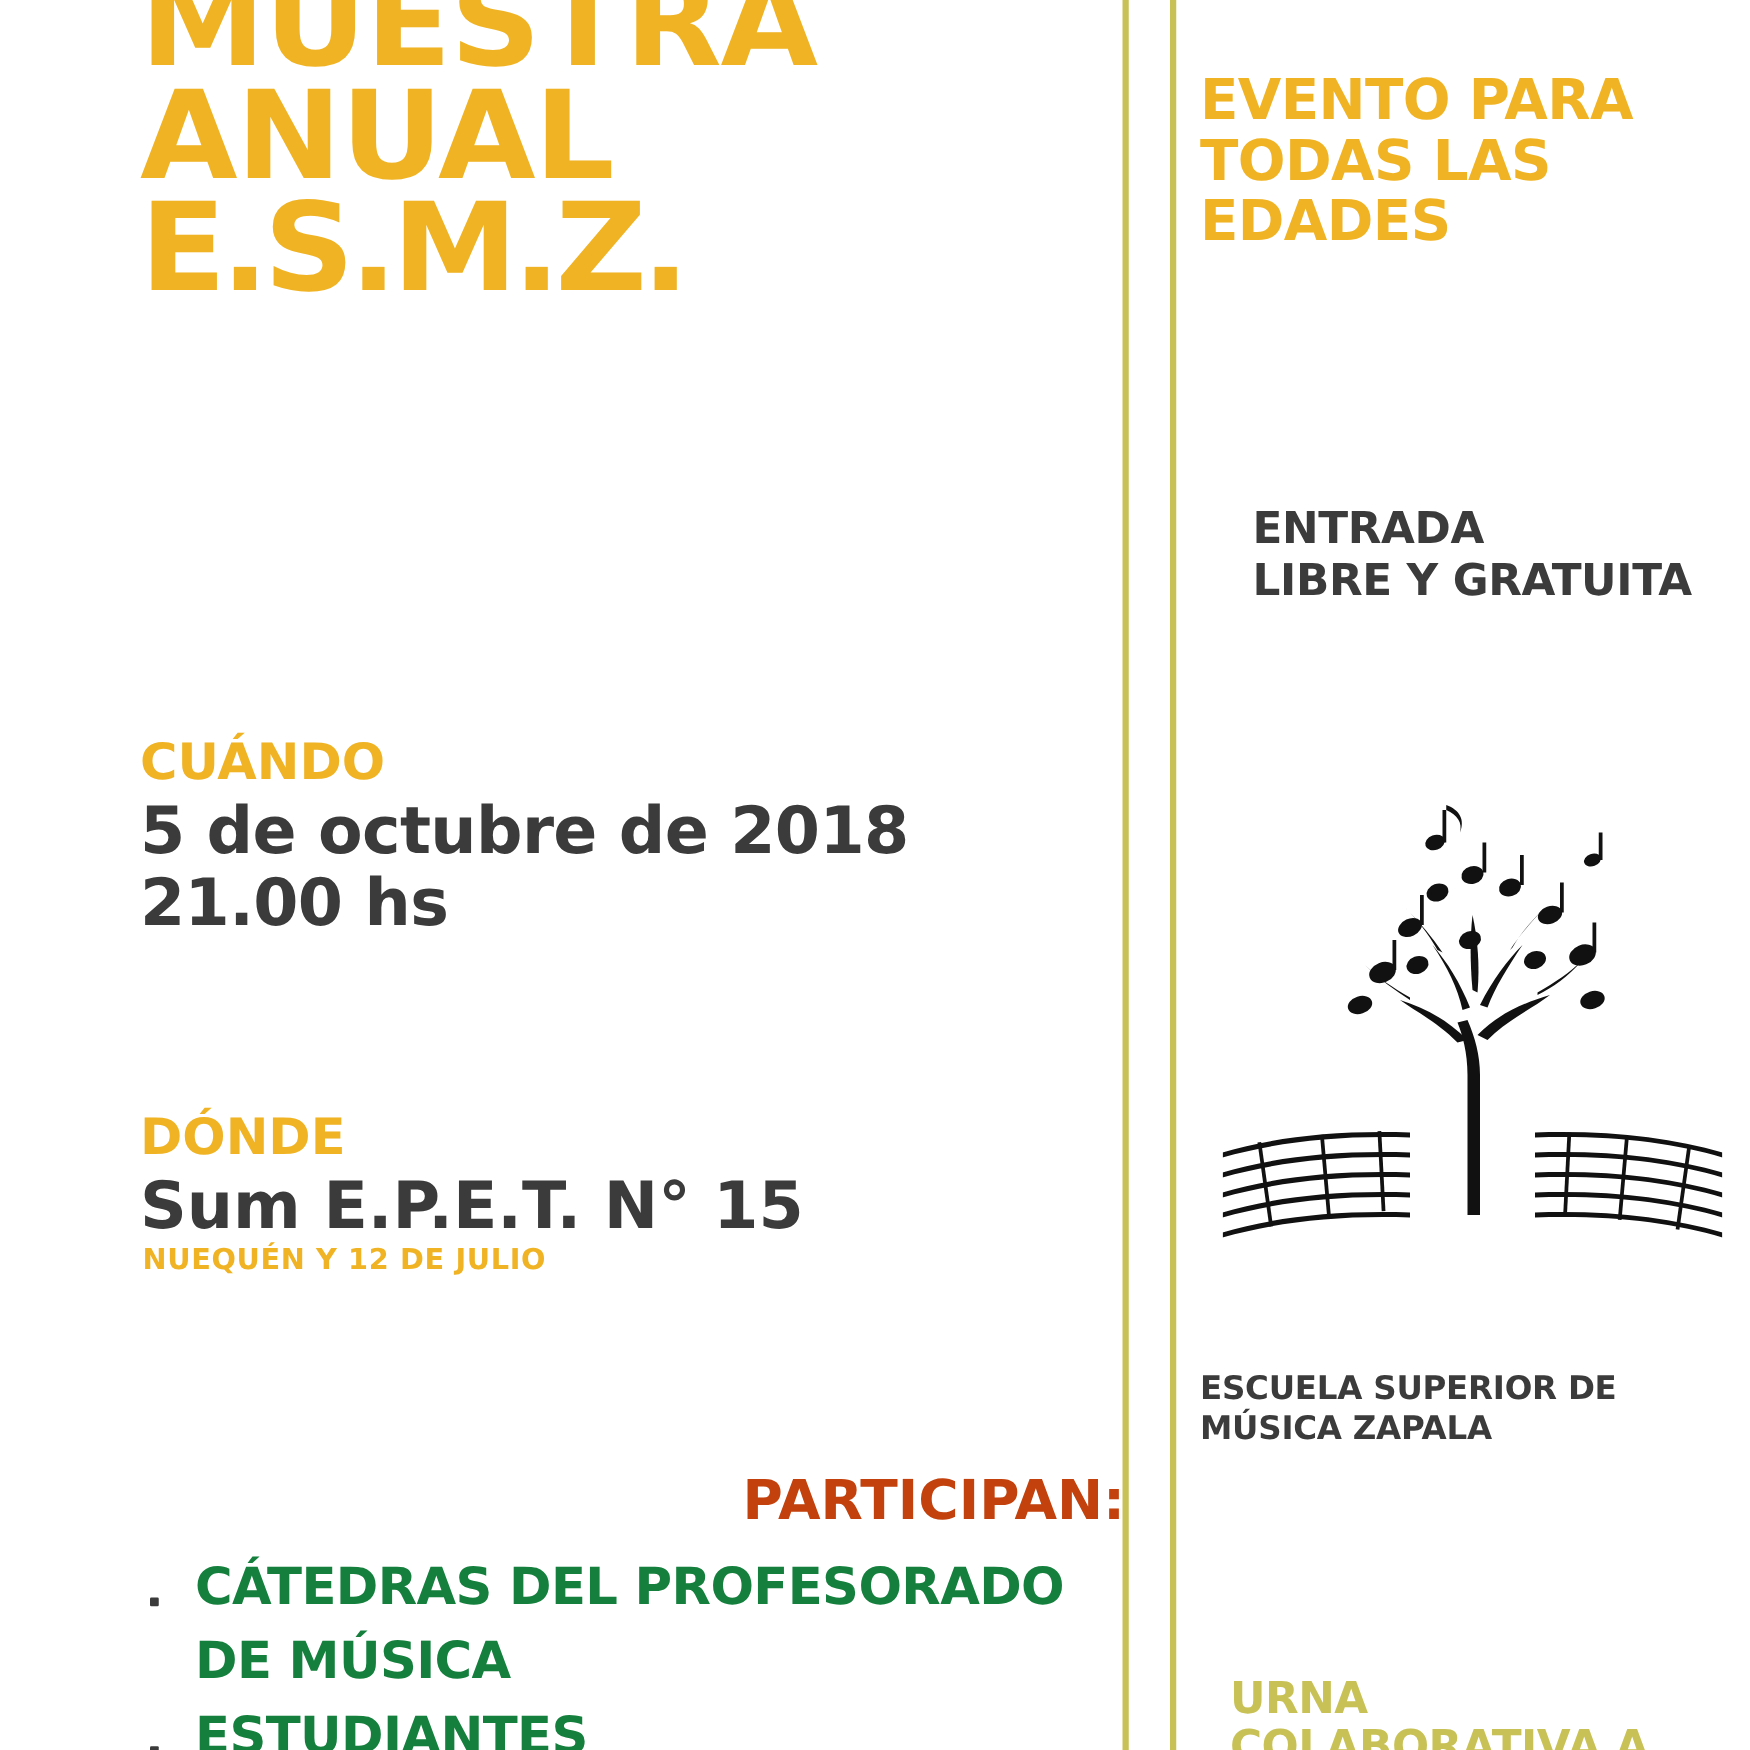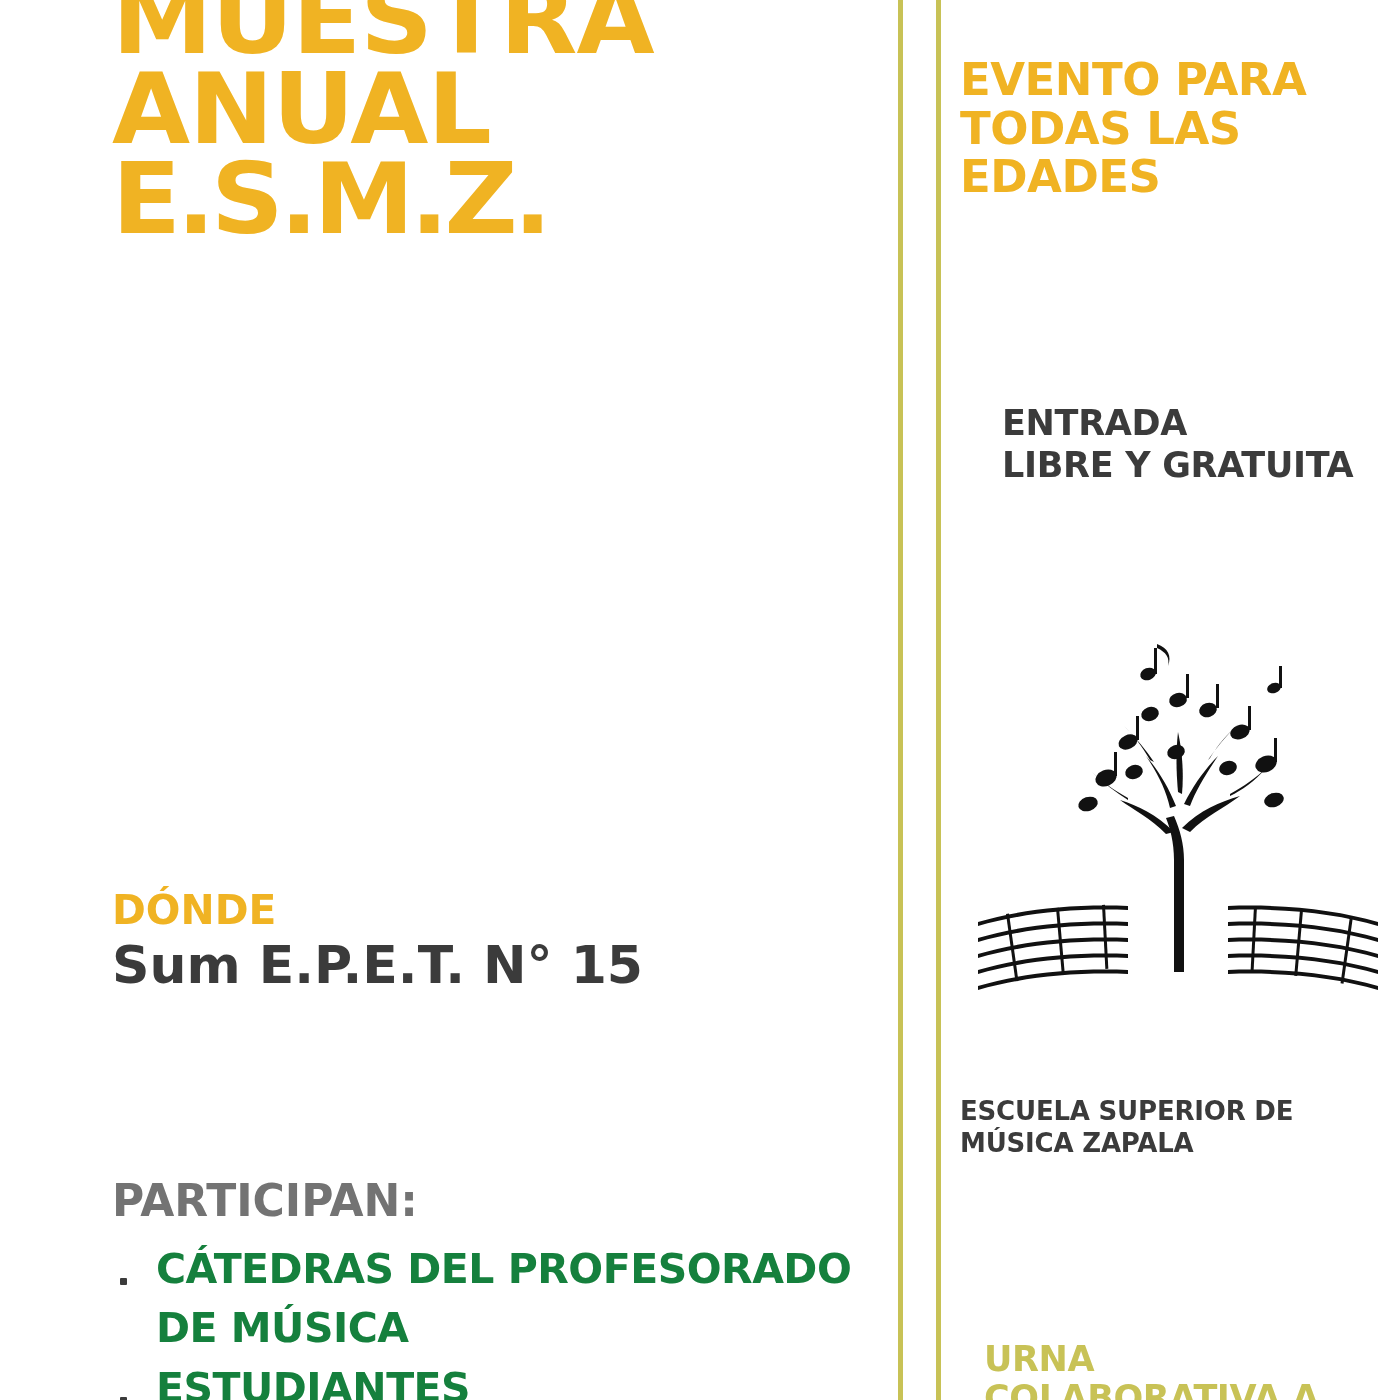--- a/index.html
+++ b/index.html
@@ -90,24 +90,25 @@
     letter-spacing: 0.5px;
   }
 
   .when-block { position: absolute; left: 112px; top: 590px; }
   .where-block { position: absolute; left: 112px; top: 890px; }
   .participants-block { position: absolute; left: 112px; top: 1175px; }
 
   .participants-title {
     font-family: "DejaVu Sans", sans-serif;
     font-weight: 700;
-    color: #737373;
+    color: #c2410c;
     font-size: 44px;
     margin: 0 0 14px 0;
     letter-spacing: 0px;
+    text-align: right;
   }
   .participants-list {
     list-style: none;
     margin: 0;
     padding: 0;
   }
   .participants-list li {
     font-family: "DejaVu Sans", sans-serif;
     font-weight: 700;
     color: #15803d;
@@ -215,24 +216,30 @@
 <div class="poster">
 
   <div class="left-col">
 
     <div class="title-block">
       <p class="title-line l1">MUESTRA</p>
       <p class="title-line l2">ANUAL</p>
       <p class="title-line l3">E.S.M.Z.</p>
     </div>
 
+    <div class="section when-block">
+      <p class="label-yellow">CUÁNDO</p>
+      <p class="value-dark">5 de octubre de 2018</p>
+      <p class="value-dark">21.00  hs</p>
+    </div>
 
     <div class="section where-block">
       <p class="label-yellow">DÓNDE</p>
       <p class="value-dark small-gap">Sum  E.P.E.T.   N° 15</p>
+      <p class="sub-yellow">NUEQUÉN y  12 de JULIO</p>
     </div>
 
     <div class="section participants-block">
       <p class="participants-title">PARTICIPAN:</p>
       <ul class="participants-list">
         <li>CÁTEDRAS  DEL  PROFESORADO DE MÚSICA</li>
         <li>ESTUDIANTES</li>
 
       </ul>
     </div>

